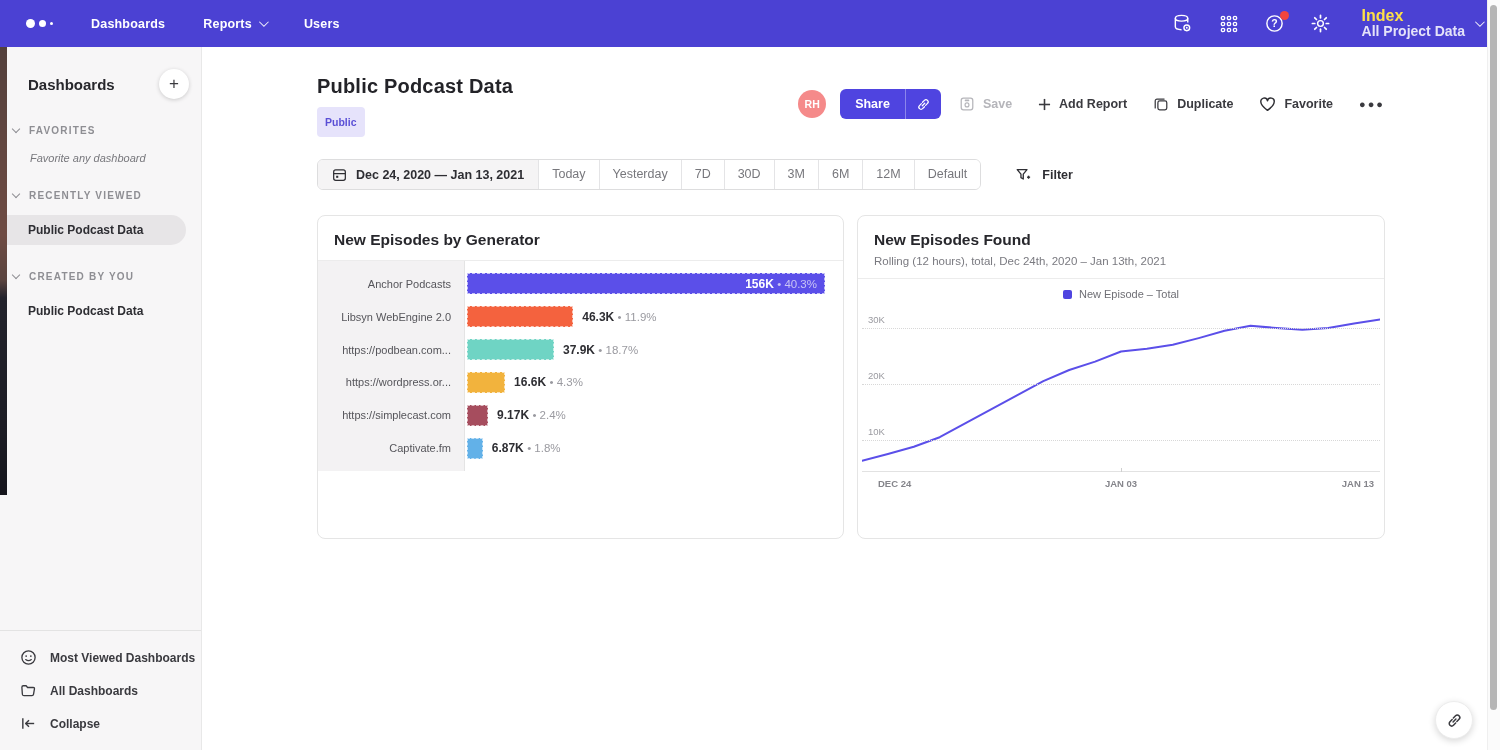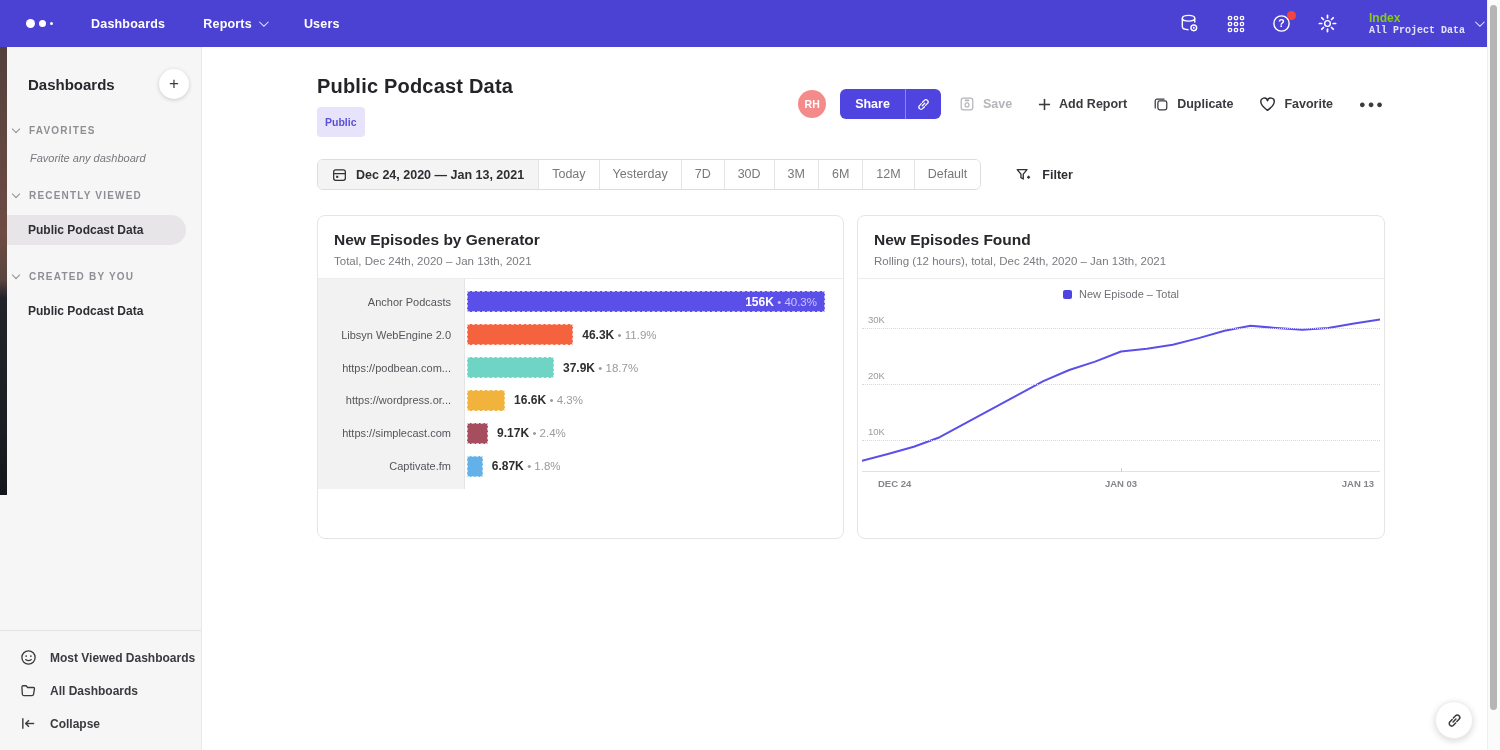--- a/index.html
+++ b/index.html
@@ -20,22 +20,22 @@
     border-bottom:1.6px solid rgba(255,255,255,.9); transform:rotate(45deg) translateY(-2px); }
   .searchbox { position:absolute; left:556px; top:10px; width:376px; height:26px;
     background:rgba(255,255,255,.14); border-radius:6px; display:flex; align-items:center;
     justify-content:center; gap:9px; color:rgba(255,255,255,.8); font-size:12.5px; cursor:text; }
   .nav-right { margin-left:auto; display:flex; align-items:center; gap:24px; }
   .nav-ico { position:relative; width:22px; height:22px; display:flex; align-items:center;
     justify-content:center; cursor:pointer; }
   .badge-dot { position:absolute; top:-2px; right:-3px; width:9px; height:9px; background:#f2453d;
     border-radius:50%; }
   .project { display:flex; align-items:center; gap:10px; margin-left:6px; cursor:pointer; }
-  .project .pname { color:#84cc16; font-size:12px; font-weight:bold; line-height:14px; }
-  .project .psub { color:rgba(255,255,255,.85); font-size:10px; font-weight:bold;font-family:Liberation Mono, monospace; }
+  .project .pname { color:#fde047; font-size:16px; font-weight:bold; line-height:14px; }
+  .project .psub { color:rgba(255,255,255,.85); font-size:14px; font-weight:bold; }
 
   
   .sidebar { position:fixed; top:47px; left:0; width:202px; height:703px; background:#f7f6f7;
     border-right:1px solid #e8e8e8; z-index:10; }
   .edge-strip { position:absolute; left:0; top:0; width:7px; height:448px;
     background:linear-gradient(#53403c 0%, #614640 20%, #6e4b43 42%, #5a443f 52%,
       #23232c 56%, #1c1c24 86%, #15151c 100%); }
   .sb-head { display:flex; align-items:center; justify-content:space-between; padding:22px 12px 0 28px; }
   .sb-title { font-size:15px; font-weight:bold; color:#27272c; }
   .add-btn { width:30px; height:30px; border-radius:50%; background:#fff; border:none;
@@ -338,21 +338,20 @@
         </svg>
         <span>Filter</span>
       </button>
     </div>
 
     <div class="cards">
 
       <div class="card">
         <div class="card-head">
           <div class="card-title">New Episodes by Generator</div>
-          <div class="card-sub">Total, Dec 24th, 2020 – Jan 13th, 2021</div>
         </div>
         <div class="bar-body">
           <div class="label-col"></div>
           <div class="bar-rows" id="bar-rows">
               <div class="bar-row">
                 <div class="bar-label">Anchor Podcasts</div>
                 <div class="bar-wrap">
                   <div class="hbar" style="width: 358px; background: rgb(91, 79, 233);">
                     <span class="val-inside">156K <span class="pct">• 40.3%</span></span>
                   </div>

